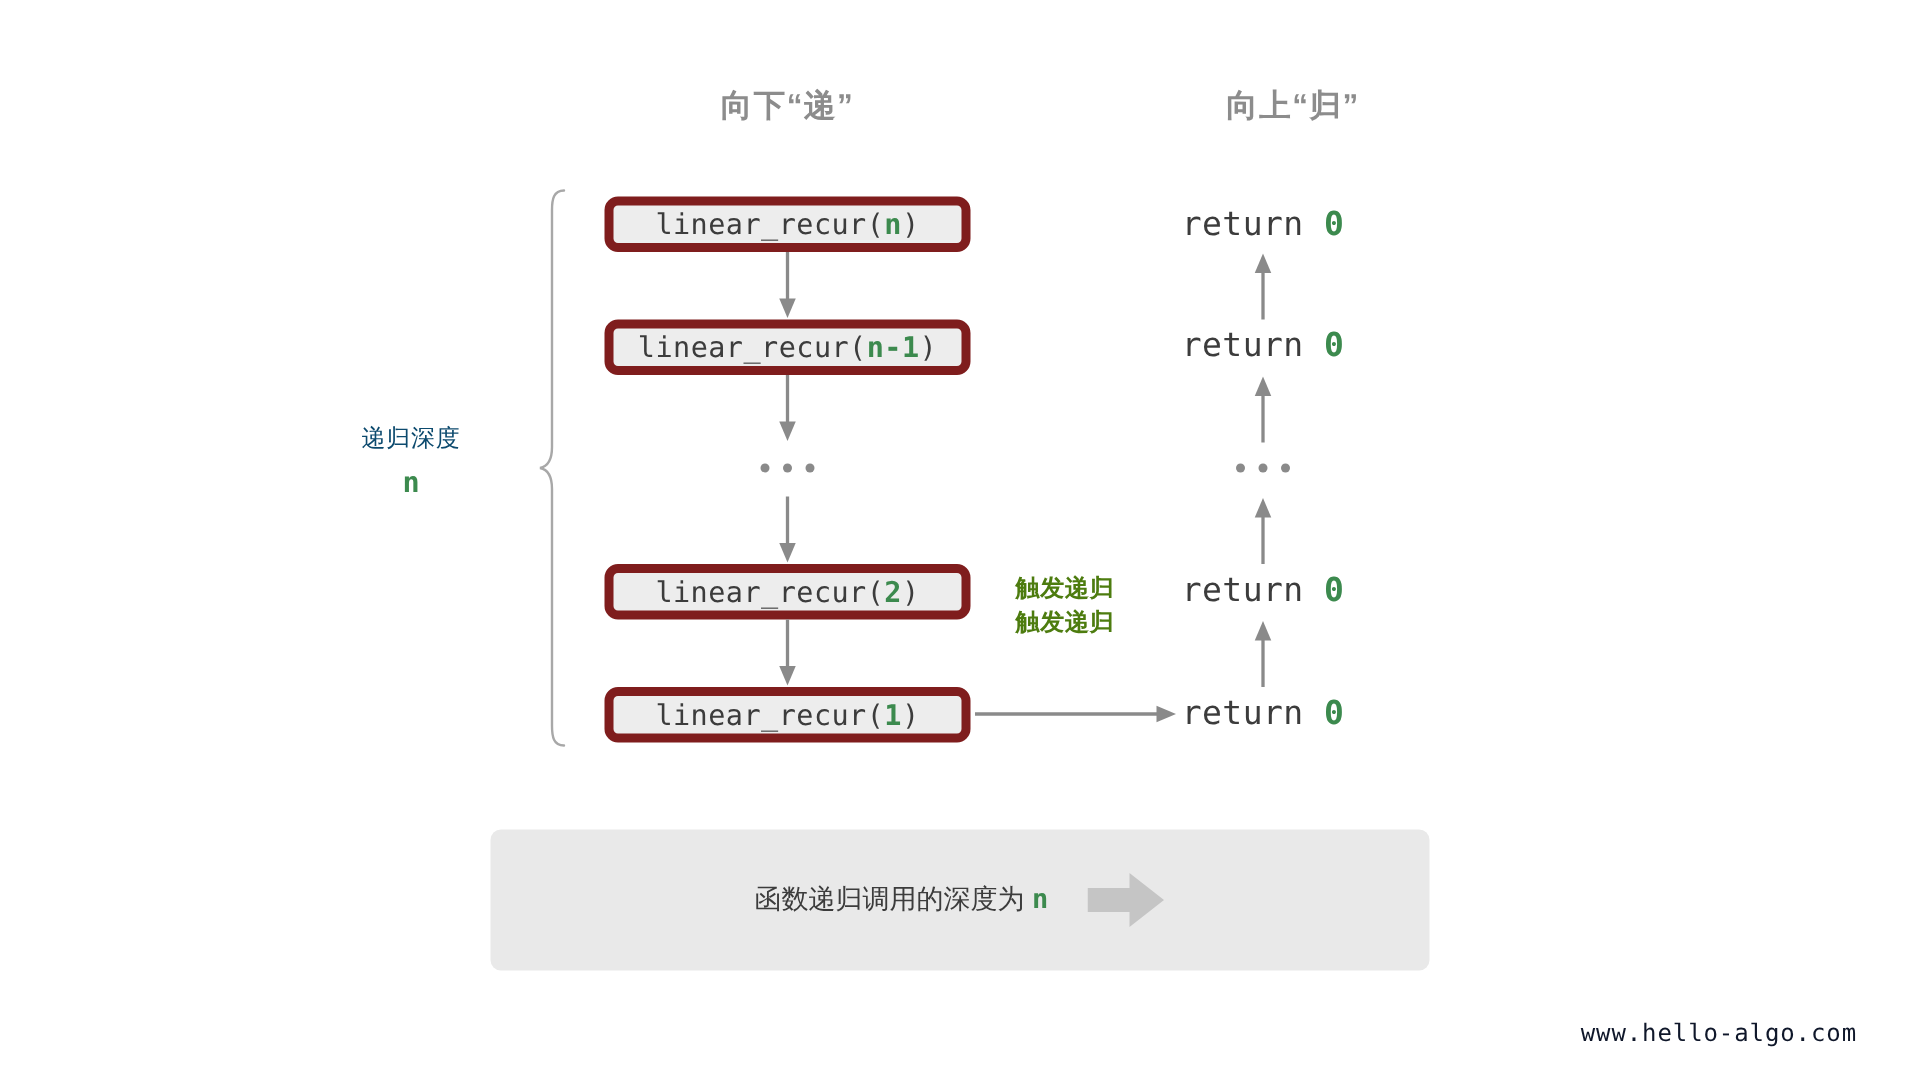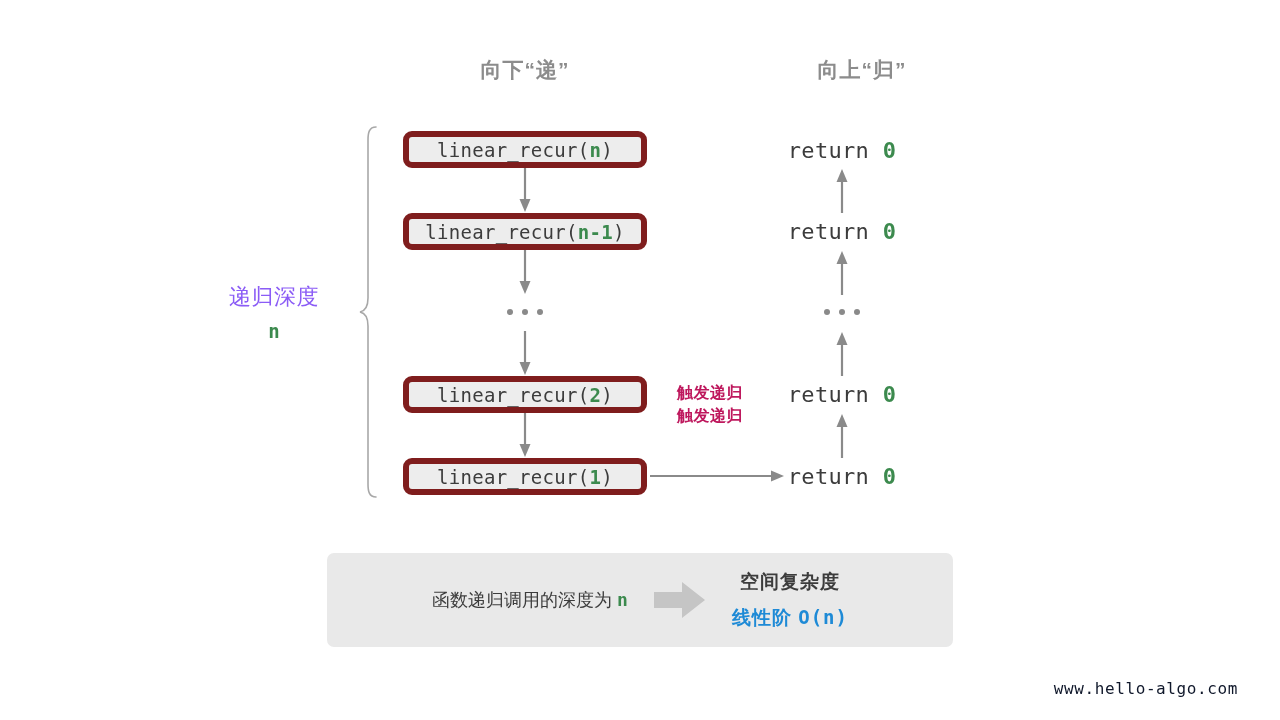--- a/index.html
+++ b/index.html
@@ -117,22 +117,22 @@
   #depth-label {
     position: absolute;
     left: 274px;
     top: 282px;
     transform: translateX(-50%);
     text-align: center;
     white-space: nowrap;
   }
   #depth-label .depth-text {
     display: block;
-    font-size: 22px;
-    color: #8b5cf6;
+    font-size: 16px;
+    color: #0c4a6e;
     letter-spacing: 0.5px;
     text-align: center;
   }
   #depth-label .depth-var {
     display: block;
     margin-top: 8px;
     font-family: "DejaVu Sans Mono", "Liberation Mono", monospace;
     font-size: 19px;
     font-weight: bold;
     color: #3c8a4e;
@@ -140,21 +140,21 @@
 
   
   #trigger-note {
     position: absolute;
     left: 710px;
     top: 381px;
     transform: translateX(-50%);
     text-align: center;
     font-size: 16px;
     font-weight: bold;
-    color: #be185d;
+    color: #4d7c0f;
     line-height: 1.45;
     letter-spacing: 0.5px;
     white-space: nowrap;
   }
 
   
   #summary-panel {
     position: absolute;
     left: 327px;
     top: 553px;
@@ -369,21 +369,17 @@
         <span class="var">n</span>
       </div>
     </div>
 
     <div id="flow-arrow-icon">
       <svg width="52" height="38" viewBox="0 0 52 38">
         <polygon points="0,11 28,11 28,1 51,19 28,37 28,27 0,27" fill="#c5c5c5"></polygon>
       </svg>
     </div>
 
-    <div class="sum-right">
-      <span class="title">空间复杂度</span>
-      <span class="value"><span>线性阶</span>&nbsp;<span class="mono">O(n)</span></span>
-    </div>
   </div>
 
   <div id="watermark">www.hello-algo.com</div>
 
 </div>
 
 </body></html>

